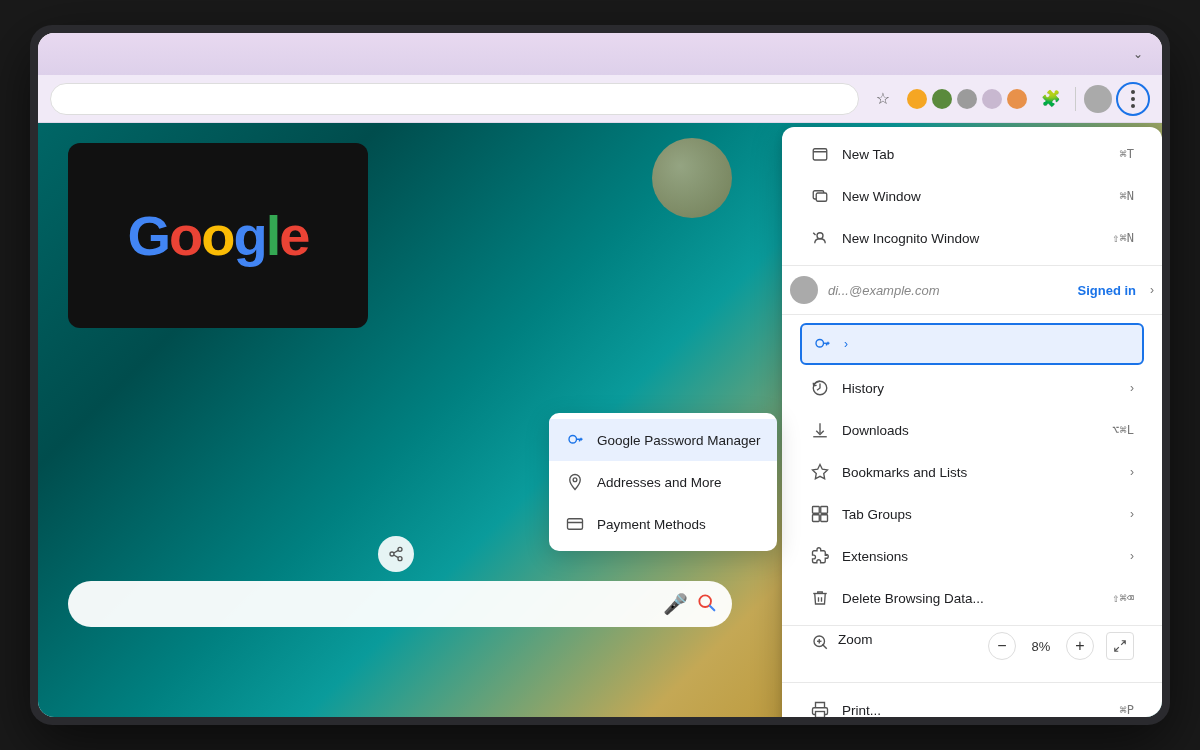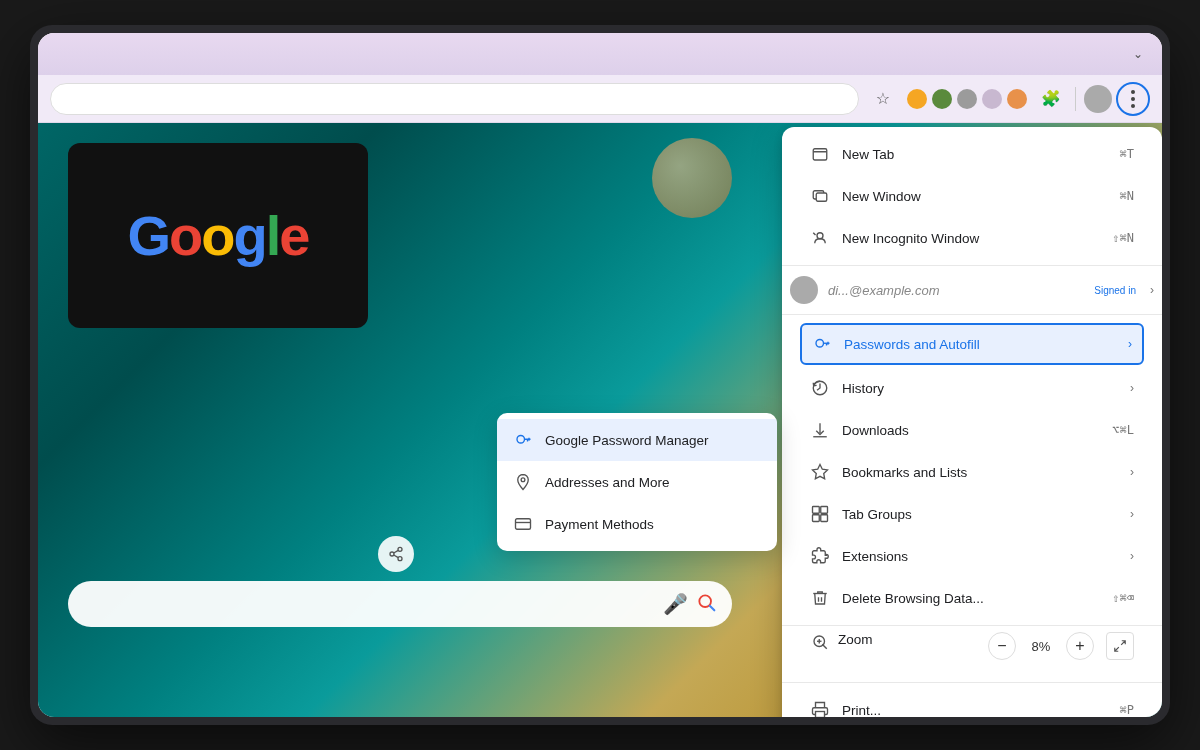--- a/index.html
+++ b/index.html
@@ -315,23 +315,23 @@
     }
 
     .signed-in-email {
       flex: 1;
       font-size: 13px;
       color: #888;
       font-style: italic;
     }
 
     .signed-in-label {
-      font-size: 10px;
+      font-size: 13px;
       color: #1a73e8;
-      font-weight: 400;
+      font-weight: 700;
     }
 
     .signed-in-chevron {
       font-size: 12px;
       color: #777;
       margin-left: 4px;
     }
 
     
     .zoom-row {
@@ -388,21 +388,21 @@
       font-size: 14px;
       color: #333;
       margin-left: 4px;
     }
 
     
     .submenu {
       position: absolute;
       top: 290px;
       right: 385px;
-      width: 280px;
+      width: 228px;
       background: #fff;
       border-radius: 10px;
       box-shadow: 0 6px 24px rgba(0,0,0,0.18);
       z-index: 200;
       overflow: hidden;
       padding: 6px 0;
     }
 
     .submenu-item {
       display: flex;
@@ -570,21 +570,20 @@
 
             <div class="menu-item highlighted">
               <div class="menu-item-icon">
                 <svg width="18" height="18" viewBox="0 0 24 24" fill="none" stroke="#1a73e8" stroke-width="1.8">
                     <ellipse cx="9" cy="11" rx="5" ry="5"></ellipse>
                     <line x1="14" y1="11" x2="22" y2="11"></line>
                     <line x1="20" y1="9" x2="20" y2="13"></line>
                     <line x1="18" y1="11" x2="18" y2="14"></line>
                   </svg>
               </div>
-              <span class="menu-item-label" style="color:#1a73e8;">Passwords and Autofill</span>
               <span class="menu-item-chevron" style="color:#1a73e8;">›</span>
             </div>
             <div class="menu-item">
               <div class="menu-item-icon">
                 <svg width="18" height="18" viewBox="0 0 24 24" fill="none" stroke="#555" stroke-width="1.8">
                     <circle cx="12" cy="12" r="9"></circle>
                     <polyline points="12 6 12 12 8 15"></polyline>
                     <path d="M3.5 9A9 9 0 0 1 12 3"></path>
                     <path d="M3 5l.5 4 4-.5" fill="none"></path>
                   </svg>

